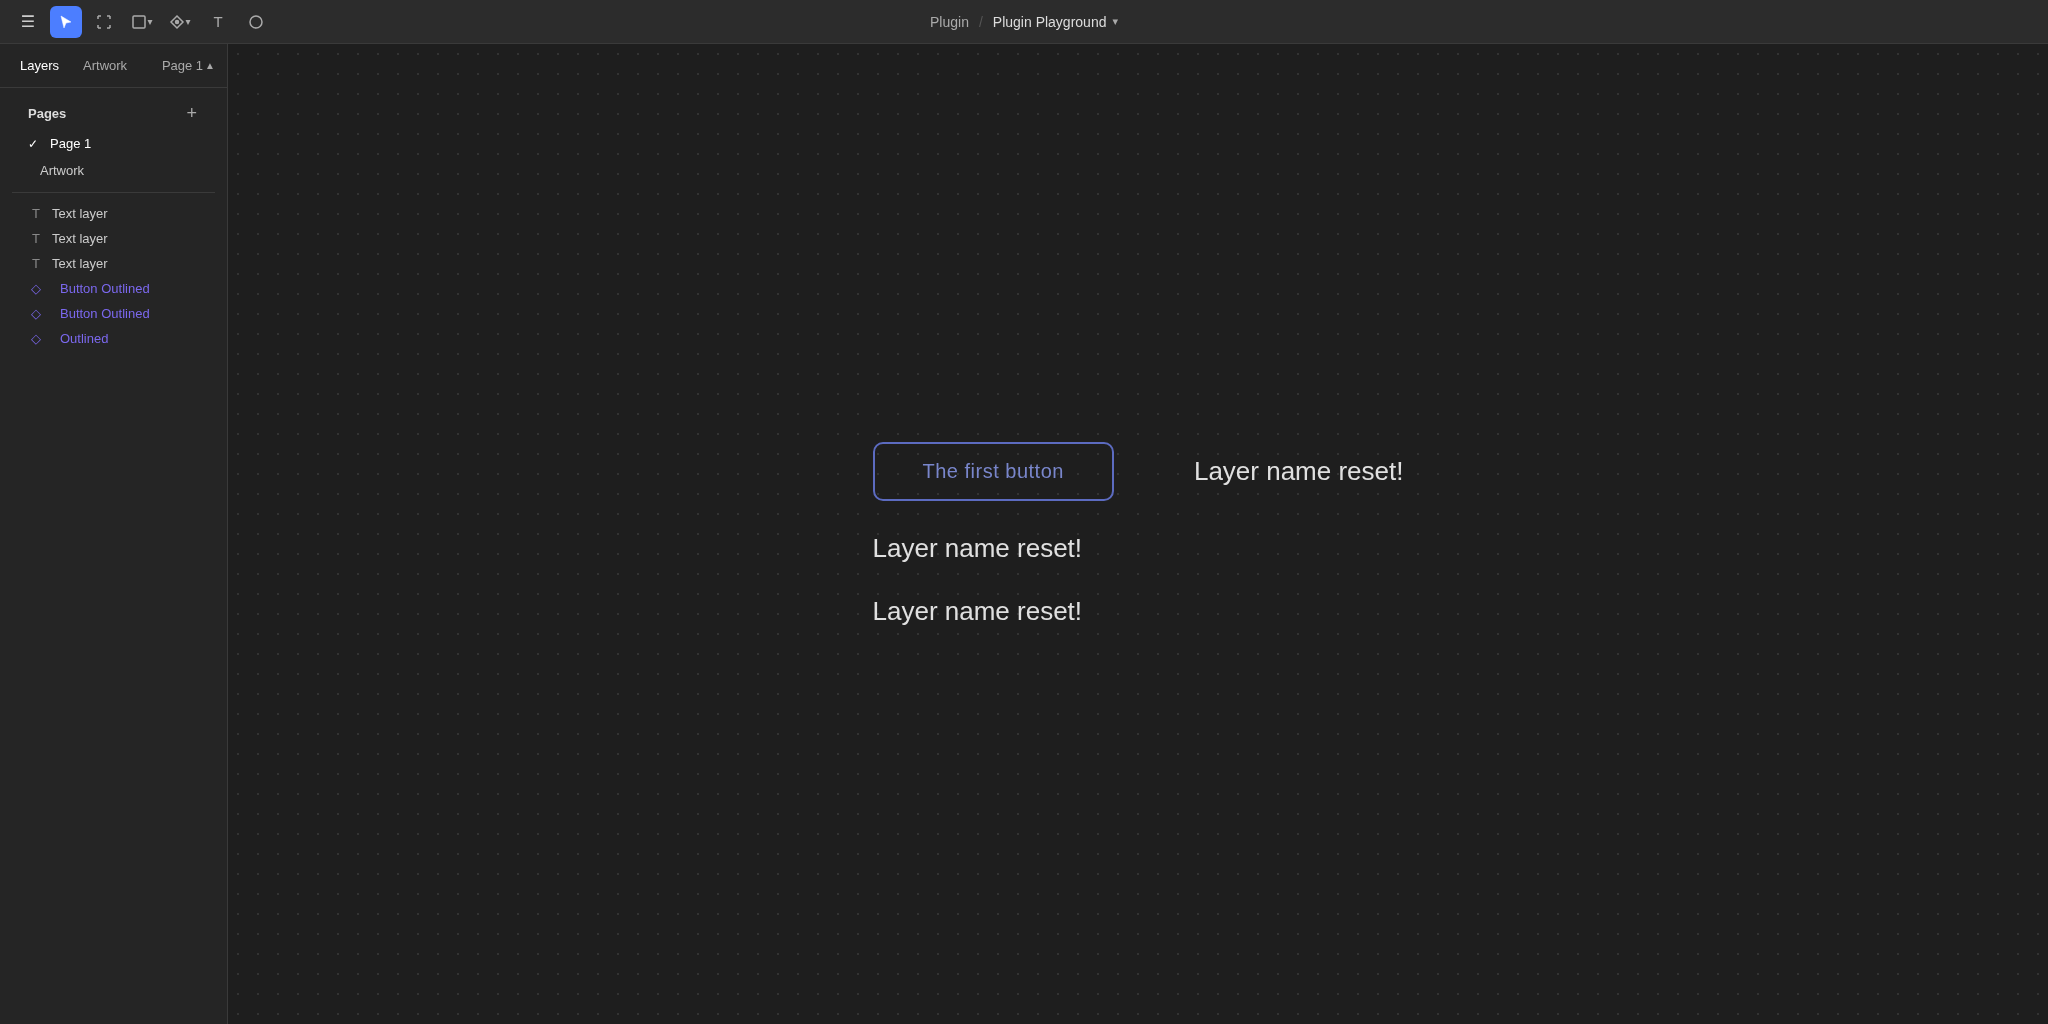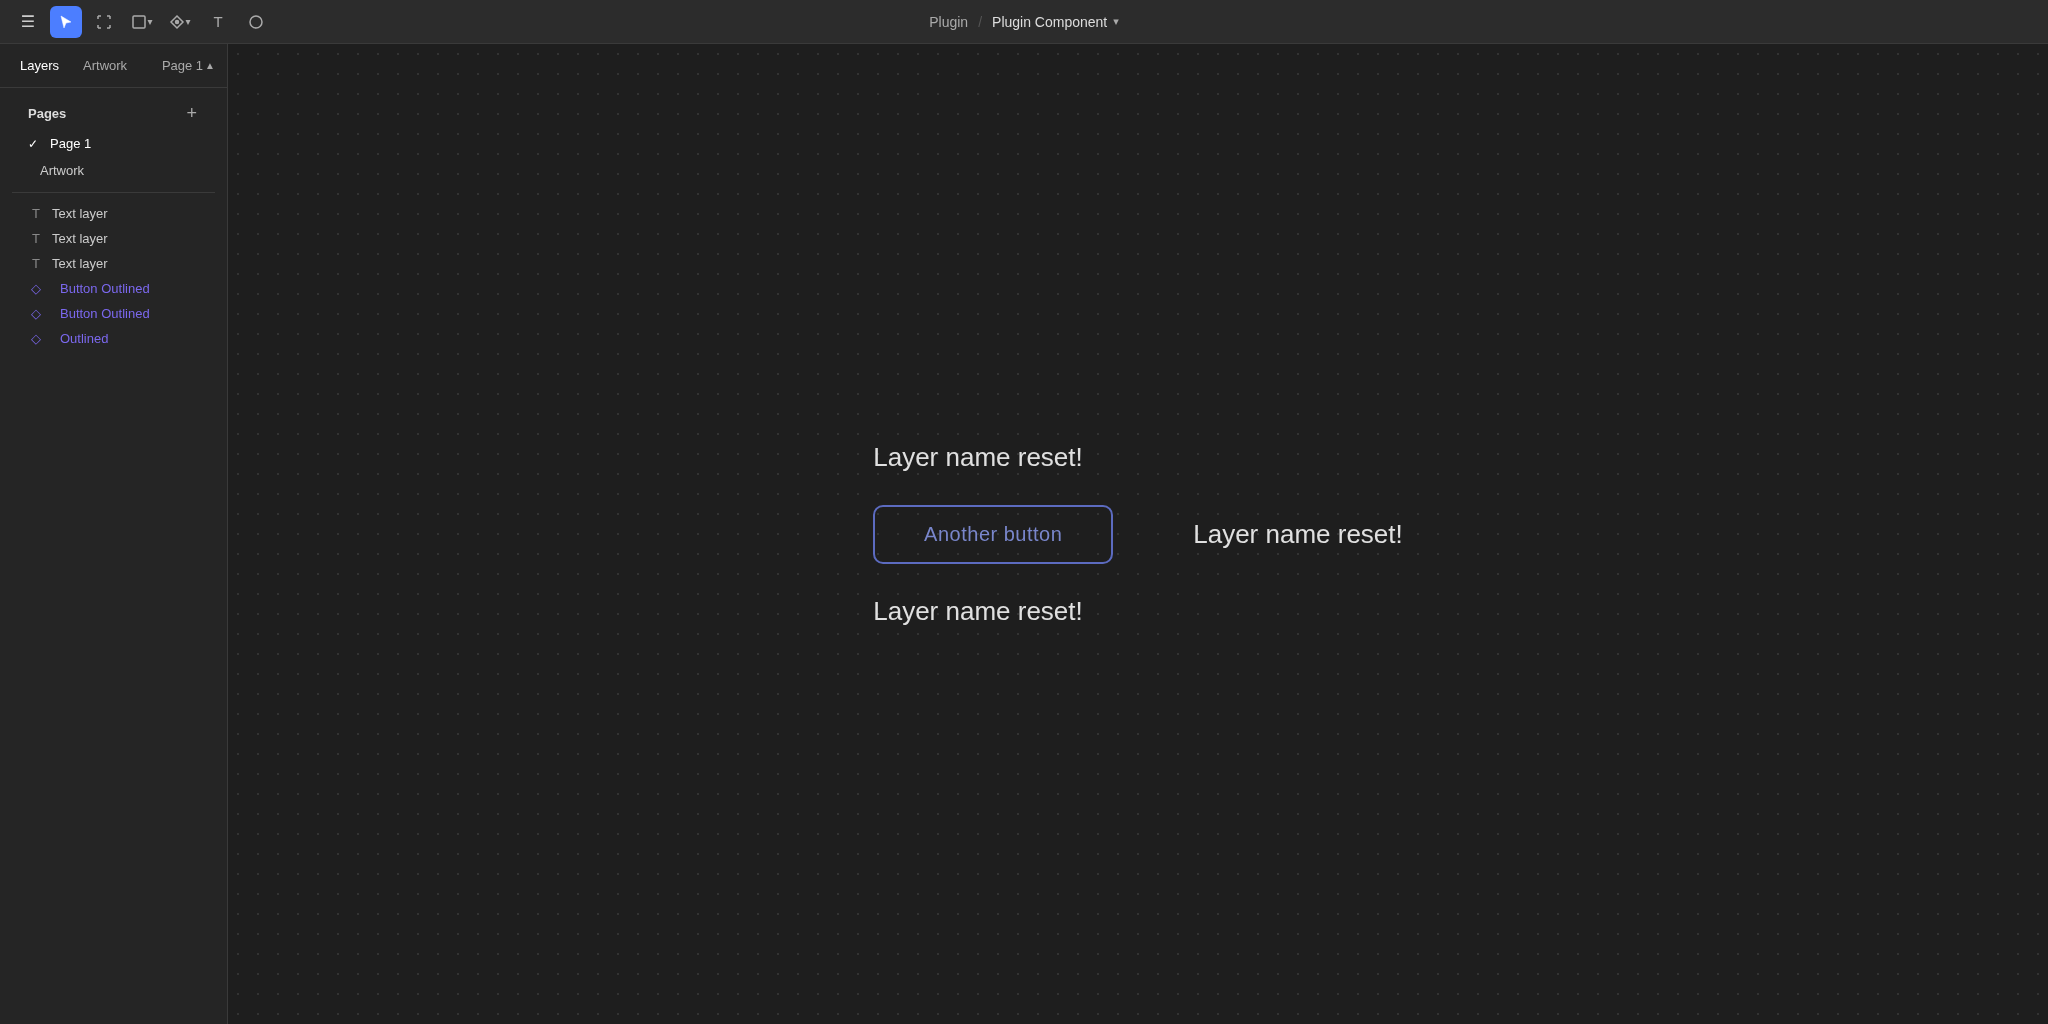--- a/index.html
+++ b/index.html
@@ -255,21 +255,21 @@
     <button class="tool-btn" style="font-size:15px;color:#aaa;">
       <svg width="16" height="16" viewBox="0 0 16 16" fill="none" stroke="#aaa" stroke-width="1.5">
         <circle cx="8" cy="8" r="6"></circle>
       </svg>
     </button>
   </div>
 
   <div class="toolbar-center">
     <span>Plugin</span>
     <span class="separator">/</span>
-    <span class="project-name">Plugin Component</span>
+    <span class="project-name">Plugin Playground</span>
     <span class="chevron">▾</span>
   </div>
 </div>
 
 <div class="main-area">
 
   <div class="sidebar">
 
     <div class="sidebar-tabs">
       <button class="sidebar-tab active">Layers</button>
@@ -321,28 +321,28 @@
         <span class="layer-icon component">◇</span>
         <span class="layer-name component">Outlined</span>
       </div>
     </div>
   </div>
 
   <div class="canvas">
     <div class="canvas-content">
 
       <div class="canvas-row">
-        <span class="canvas-label">Layer name reset!</span>
-      </div>
-
-      <div class="canvas-row">
-        <button class="outlined-button">Another button</button>
+        <button class="outlined-button">The first button</button>
         <span class="canvas-label">Layer name reset!</span>
       </div>
 
       <div class="canvas-row">
         <span class="canvas-label">Layer name reset!</span>
       </div>
 
+      <div class="canvas-row">
+        <span class="canvas-label">Layer name reset!</span>
+      </div>
+
     </div>
   </div>
 
 </div>
 
 </body></html>

